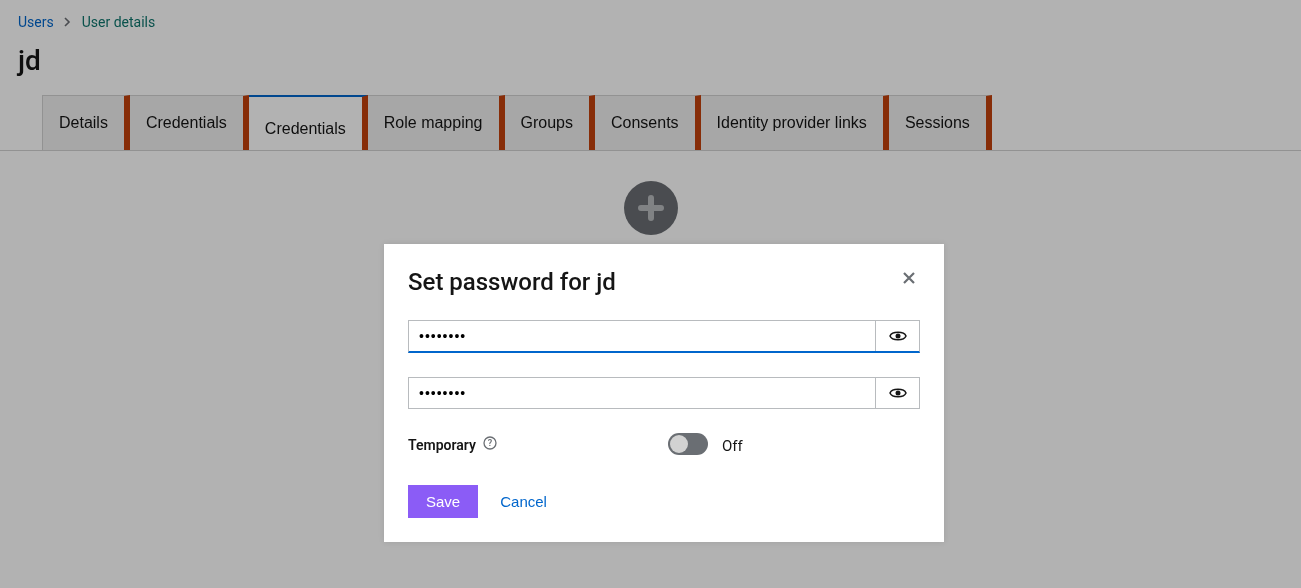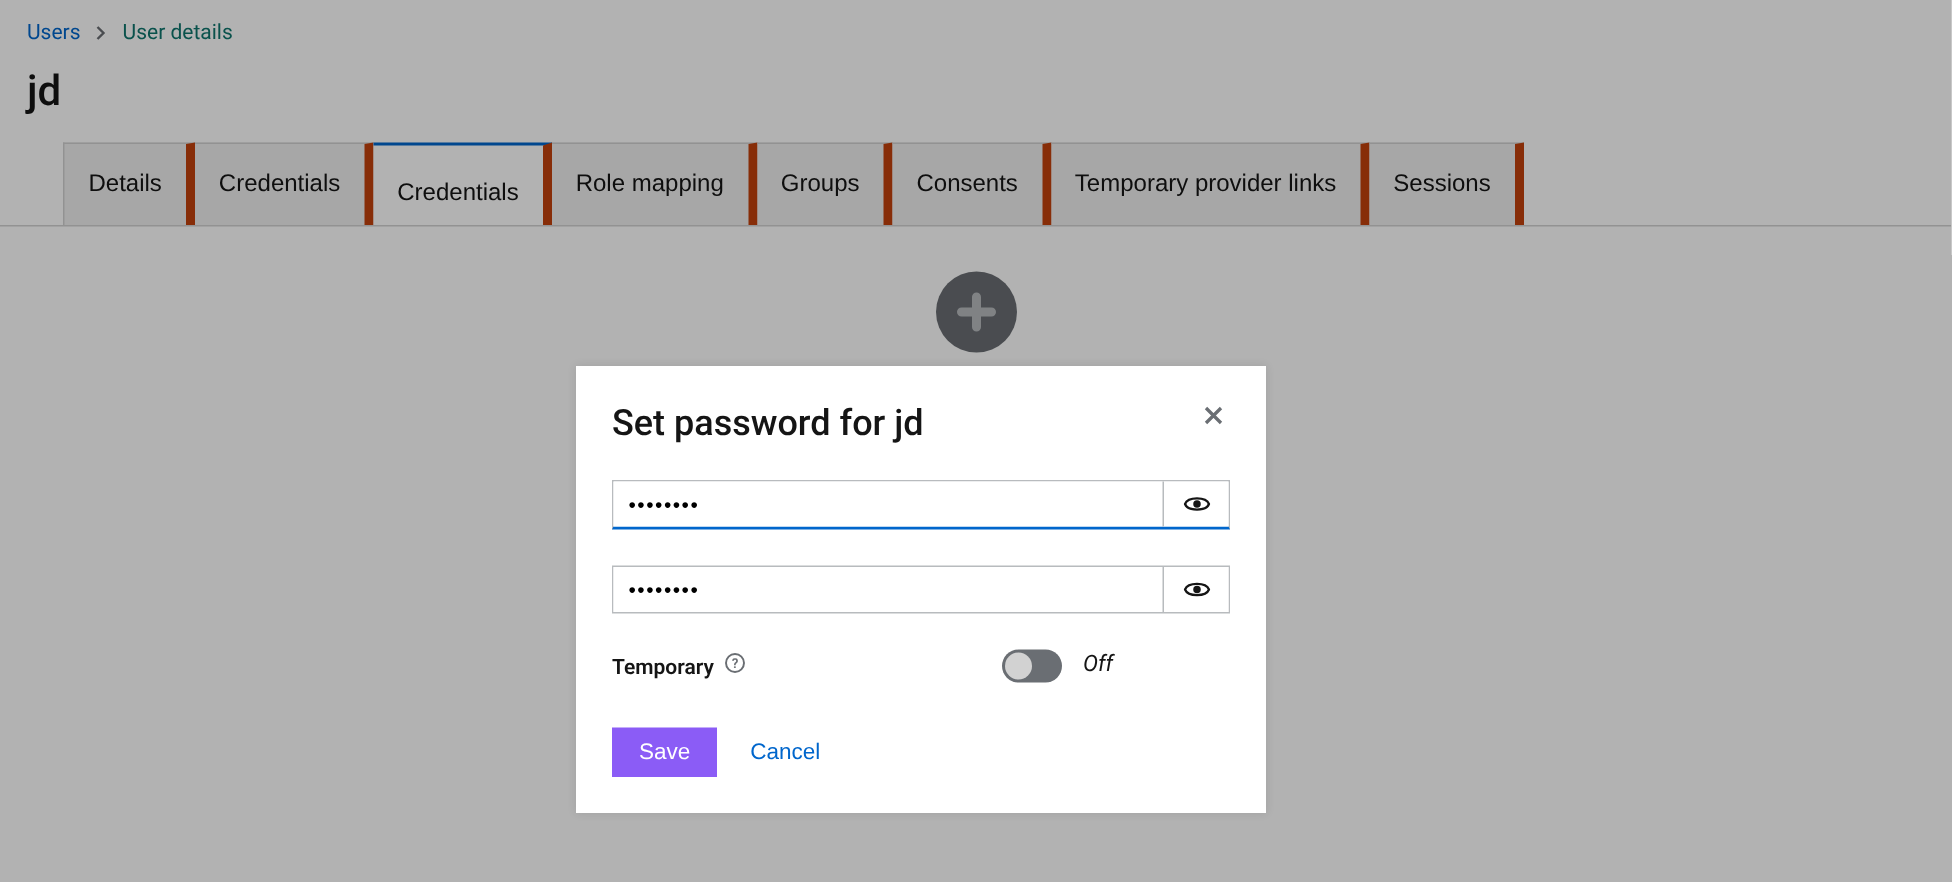--- a/index.html
+++ b/index.html
@@ -87,21 +87,21 @@
     .hint-text {
       margin-top: 70px;
       font-size: 16px;
       color: #151515;
     }
     
     .modal {
       position: absolute;
       left: 384px;
       top: 244px;
-      width: 460px;
+      width: 560px;
       background: #fff;
       z-index: 10;
       box-shadow: 0 0 6px rgba(0,0,0,0.1);
       padding: 24px;
     }
     .modal-header {
       display: flex;
       justify-content: space-between;
       align-items: flex-start;
     }
@@ -158,24 +158,23 @@
       border-left: 1px solid #b8bbbe;
       background: #fff;
       display: flex;
       align-items: center;
       justify-content: center;
       cursor: pointer;
       color: #151515;
     }
     .toggle-wrap {
       display: flex;
-      align-items: flex-start;
+      align-items: flex-end;
       gap: 14px;
       padding-left: 36px;
-      font-style: italic;
     }
     .toggle {
       width: 40px;
       height: 22px;
       border-radius: 11px;
       background: #6a6e73;
       position: relative;
       cursor: pointer;
     }
     .toggle-knob {
@@ -229,21 +228,21 @@
 
 <h1 class="page-title">jd</h1>
 
 <div class="tabs">
   <button class="tab">Details</button>
   <button class="tab">Credentials</button>
   <button class="tab active">Credentials</button>
   <button class="tab">Role mapping</button>
   <button class="tab">Groups</button>
   <button class="tab">Consents</button>
-  <button class="tab">Temporary provider links</button>
+  <button class="tab">Identity provider links</button>
   <button class="tab">Sessions</button>
 </div>
 
 <div class="content">
   <div class="plus-circle">
     <svg width="30" height="30" viewBox="0 0 30 30">
         <path d="M15 5 V25 M5 15 H25" stroke="#b8bbbe" stroke-width="6" stroke-linecap="round"></path>
       </svg>
   </div>
   <div class="hint-text">sword for this user.</div>

